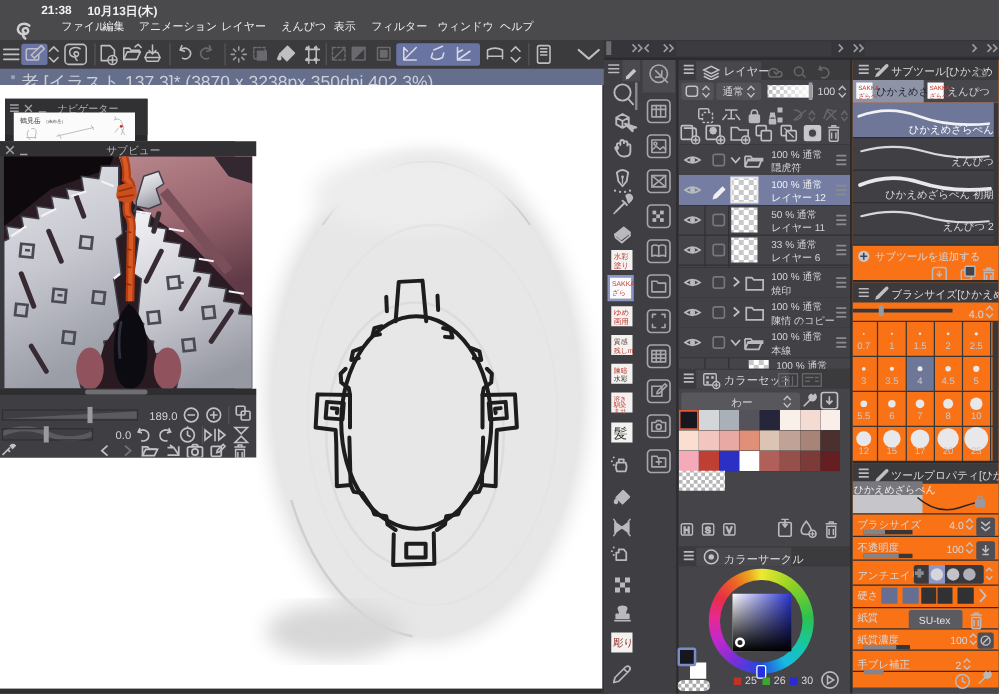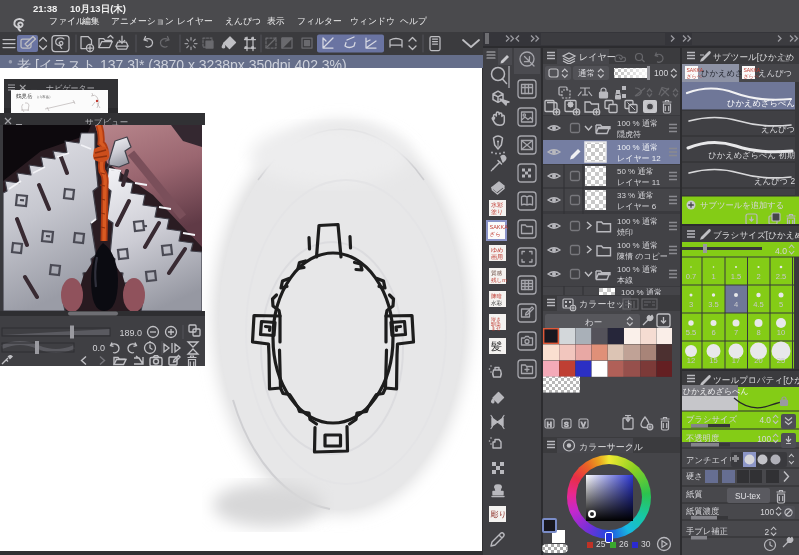--- a/index.html
+++ b/index.html
@@ -832,21 +832,21 @@
    <div class="abs" style="left:67px;top:494px;width:5.5px;height:5.5px;background:#3aa82e;"></div>
    <div class="abs" style="left:76px;top:491px;color:#d6d6da;font-size:8.5px;">26</div>
    <div class="abs" style="left:89px;top:494px;width:5.5px;height:5.5px;background:#2a2ad0;"></div>
    <div class="abs" style="left:98px;top:491px;color:#d6d6da;font-size:8.5px;">30</div>
    <svg class="abs" style="left:113px;top:488px;" width="16" height="16" viewBox="0 0 16 16">
      <circle cx="8" cy="8" r="6.5" fill="none" stroke="#b9b9be" stroke-width="1.3"></circle>
      <path d="M6 4.8 l5 3.2 -5 3.2z" fill="none" stroke="#b9b9be" stroke-width="1.2"></path>
    </svg>
   </div>
 
-  <div id="rightcol" class="abs" style="left:682px;top:48px;width:117px;height:394px;background:#84cc16;">
+  <div id="rightcol" class="abs" style="left:682px;top:48px;width:117px;height:502px;background:#f97316;">
    <svg width="117" height="507" viewBox="0 0 117 507">
 
     <rect x="0" y="0" width="117" height="16" fill="#3b3b3e"></rect>
     <path d="M5 4.5h8 M5 7.5h8 M5 10.5h8" stroke="#b9b9be" stroke-width="1.3"></path>
     <g transform="translate(17,2)">
           <path d="M2 9 L9 2 q1.5-1.5 2.5-.5 1 1-.5 2.5 L4 11 l-3 .8z" fill="#c0c0c4"></path>
           <path d="M1 5h4" stroke="#c0c0c4" stroke-width="1"></path>
         </g>
     <text x="31" y="12" font-size="8.6" fill="#dcdcde">サブツール[ひかえめ</text>
     <path d="M98 11 q0-3.5 3.5-3.5 2.6 0 3 2.2 2.6-.8 2.6 1.6 0 2-2.2 2 h-5 q-1.9 0-1.9-2.3" fill="none" stroke="#68686c" stroke-width="1.1"></path>

